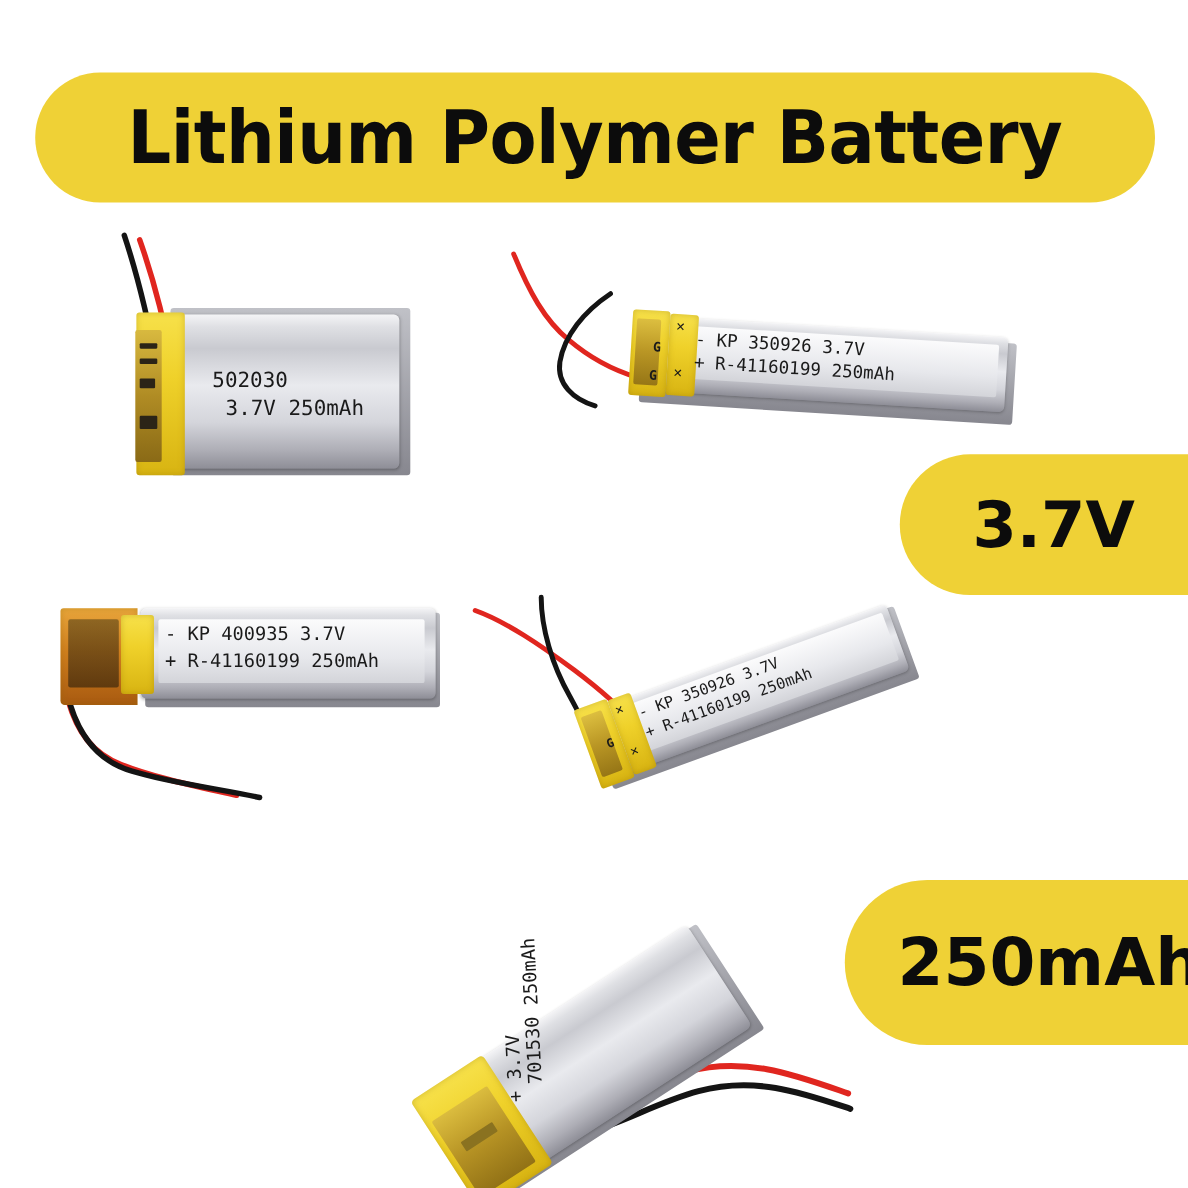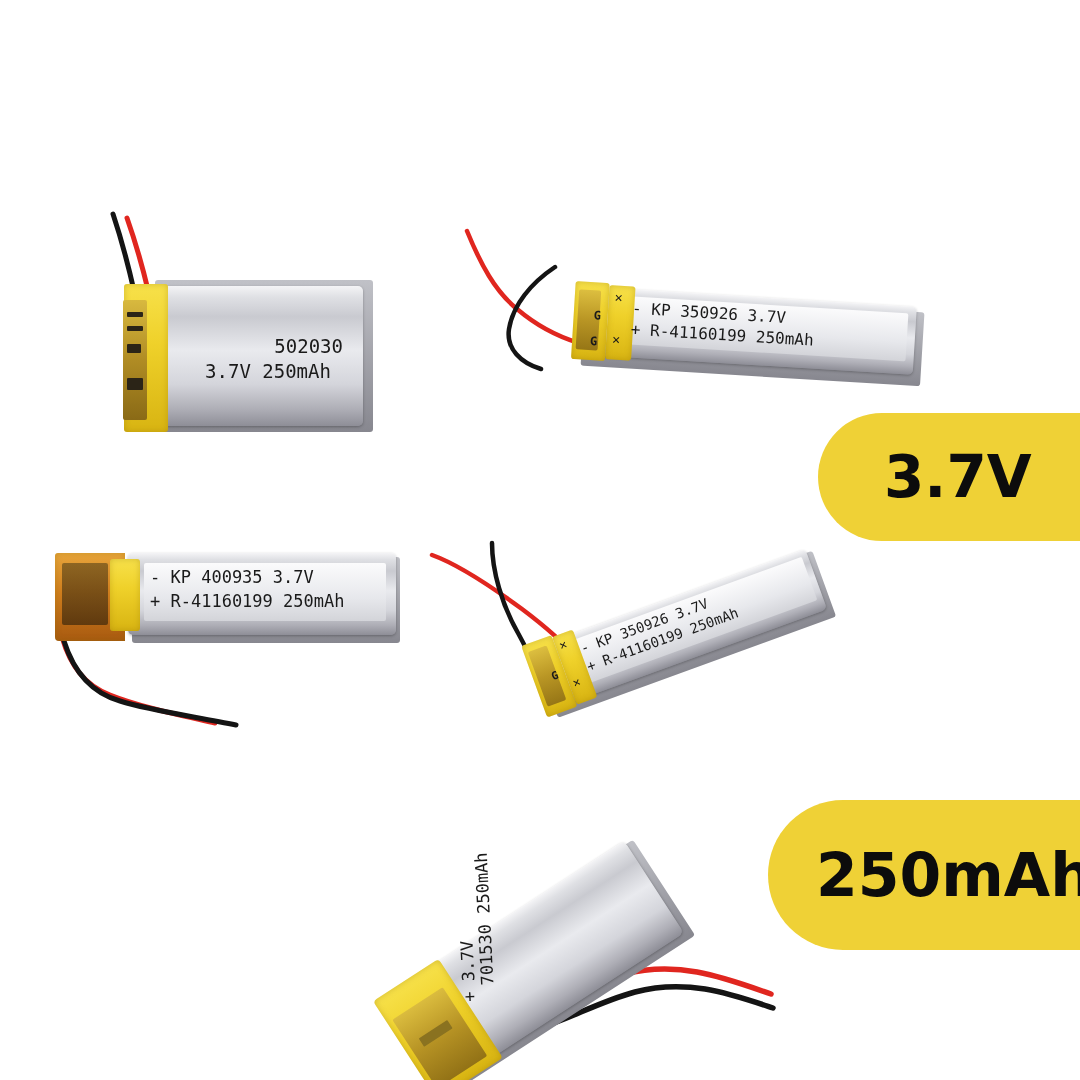--- a/index.html
+++ b/index.html
@@ -137,20 +137,23 @@
   
   .wire { position: absolute; overflow: visible; }
   .w-red { fill: none; stroke: #e0261f; stroke-linecap: round; }
   .w-blk { fill: none; stroke: #141414; stroke-linecap: round; }
 </style>
 </head>
 <body>
 
 <div id="canvas">
 
+  <div class="header-pill">
+    <div class="header-title">Lithium Polymer Battery</div>
+  </div>
 
   <div class="battery" style="left:105px; top:212px; width:270px; height:255px;">
     <div class="bat-inner">
 
       <svg class="wire" width="270" height="255" viewBox="0 0 270 255">
         <path class="w-red" stroke-width="5" d="M22 6 C 34 40, 44 78, 52 120 C 57 150, 58 175, 58 196"></path>
         <path class="w-blk" stroke-width="5" d="M8 2 C 20 38, 30 80, 38 122 C 44 152, 46 176, 46 196"></path>
       </svg>
 
       <div class="pouch-edge" style="left:50px; top:68px; width:218px; height:152px;"></div>
@@ -159,21 +162,21 @@
 
       <div class="tape" style="left:19px; top:72px; width:44px; height:148px;"></div>
 
       <div class="pcb" style="left:18px; top:88px; width:24px; height:120px;">
         <div class="pcb-chip" style="left:4px; top:12px; width:16px; height:5px;"></div>
         <div class="pcb-chip" style="left:4px; top:26px; width:16px; height:5px;"></div>
         <div class="pcb-chip" style="left:4px; top:44px; width:14px; height:9px;"></div>
         <div class="pcb-chip" style="left:4px; top:78px; width:16px; height:12px;"></div>
       </div>
 
-      <div class="label-text" style="left:88px; top:123px; font-size:19px; text-align:right; width:150px;">502030</div>
+      <div class="label-text" style="left:88px; top:123px; font-size:19px; text-align:left; width:150px;">502030</div>
       <div class="label-text" style="left:78px; top:148px; font-size:19px; text-align:center; width:170px;">3.7V 250mAh</div>
     </div>
   </div>
 
   <div class="battery" style="left:455px; top:225px; width:470px; height:185px; ">
     <div class="bat-inner">
       <svg class="wire" width="470" height="185" viewBox="0 0 470 185">
         <path class="w-red" stroke-width="4.5" d="M12 6 C 26 40, 40 66, 62 84 C 82 101, 104 112, 124 118"></path>
         <path class="w-blk" stroke-width="4.5" d="M100 42 C 76 58, 58 80, 54 104 C 51 124, 66 138, 86 144"></path>
       </svg>

